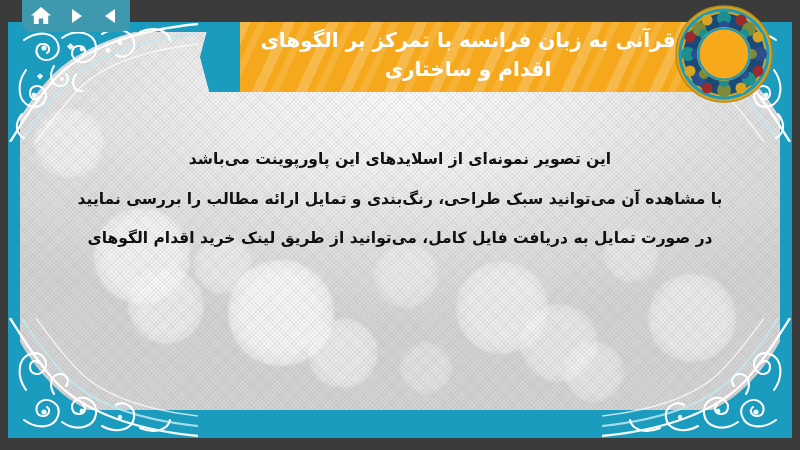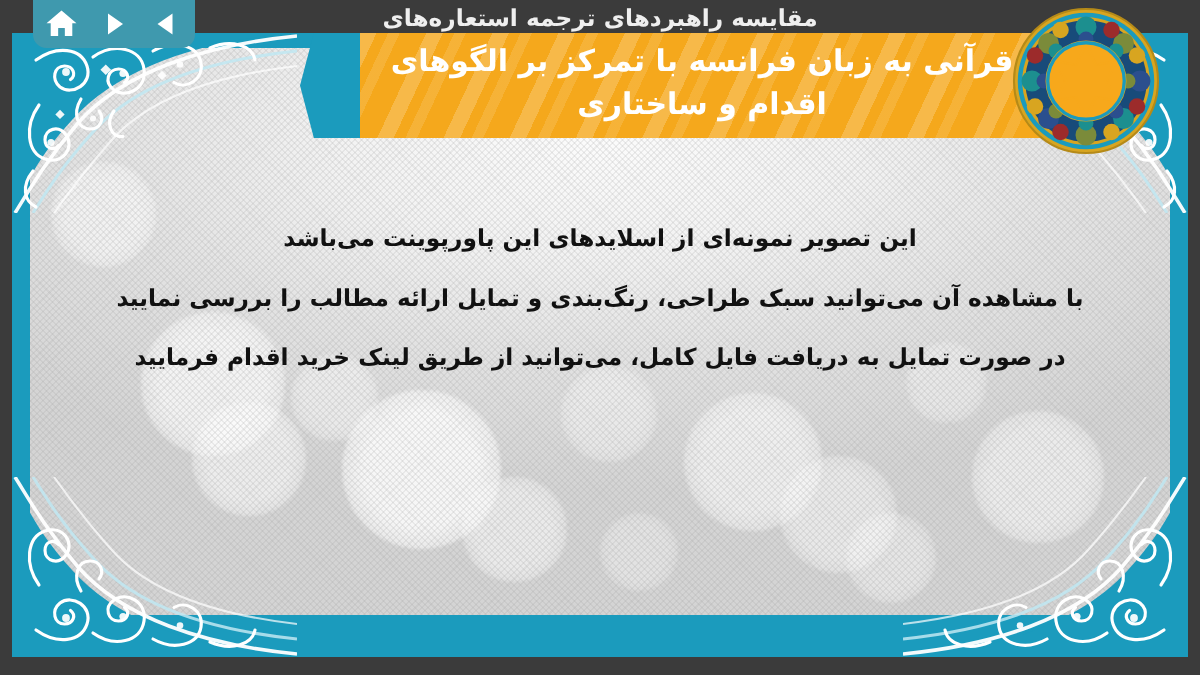--- a/index.html
+++ b/index.html
@@ -236,21 +236,21 @@
           <circle cx="36" cy="26" r="2.6"></circle>
           <circle cx="74" cy="27" r="2.4"></circle>
           <circle cx="112" cy="21" r="2.2"></circle>
         </g>
       </svg>
     </div>
 
     <div id="body-text">
       <p>این تصویر نمونه‌ای از اسلایدهای این پاورپوینت می‌باشد</p>
       <p>با مشاهده آن می‌توانید سبک طراحی، رنگ‌بندی و تمایل ارائه مطالب را بررسی نمایید</p>
-      <p>در صورت تمایل به دریافت فایل کامل، می‌توانید از طریق لینک خرید اقدام فرمایید</p>
+      <p>در صورت تمایل به دریافت فایل کامل، می‌توانید از طریق لینک خرید اقدام الگوهای</p>
     </div>
   </div>
 
   <div id="banner">
     <div id="banner-teal"></div>
     <div id="banner-orange">
       <div id="banner-chevrons"></div>
       <div id="banner-text">
         <span>قرآنی به زبان فرانسه با تمرکز بر الگوهای</span>
         <span>اقدام و ساختاری</span>
@@ -299,21 +299,20 @@
         <circle cx="52" cy="52" r="26" fill="none" stroke="#d8a520" stroke-width="2"></circle>
       </g>
       <circle cx="52" cy="52" r="25" fill="#f7a81b"></circle>
       <path d="M52,27 L59,41 L74,38 L66,52 L74,66 L59,63 L52,77 L45,63 L30,66 L38,52 L30,38 L45,41 Z" fill="#f7a81b" stroke="#f7a81b" stroke-width="1"></path>
       <path d="M52,30 L58,42 L71,40 L64,52 L71,64 L58,62 L52,74 L46,62 L33,64 L40,52 L33,40 L46,42 Z" fill="#f7a81b"></path>
       <circle cx="52" cy="52" r="25.5" fill="none" stroke="#1b9bbd" stroke-width="2.2"></circle>
       <circle cx="52" cy="52" r="48" fill="none" stroke="#b58a18" stroke-width="1.4"></circle>
     </svg>
   </div>
 
-  <div id="header-title">مقایسه راهبردهای ترجمه استعاره‌های</div>
 
   <div id="navbar">
     <div class="nav-btn">
       <svg width="20" height="20" viewBox="0 0 20 20">
         <path d="M14,3 L14,17 L4,10 Z" fill="#ffffff"></path>
       </svg>
     </div>
     <div class="nav-btn">
       <svg width="20" height="20" viewBox="0 0 20 20">
         <path d="M6,3 L6,17 L16,10 Z" fill="#ffffff"></path>

